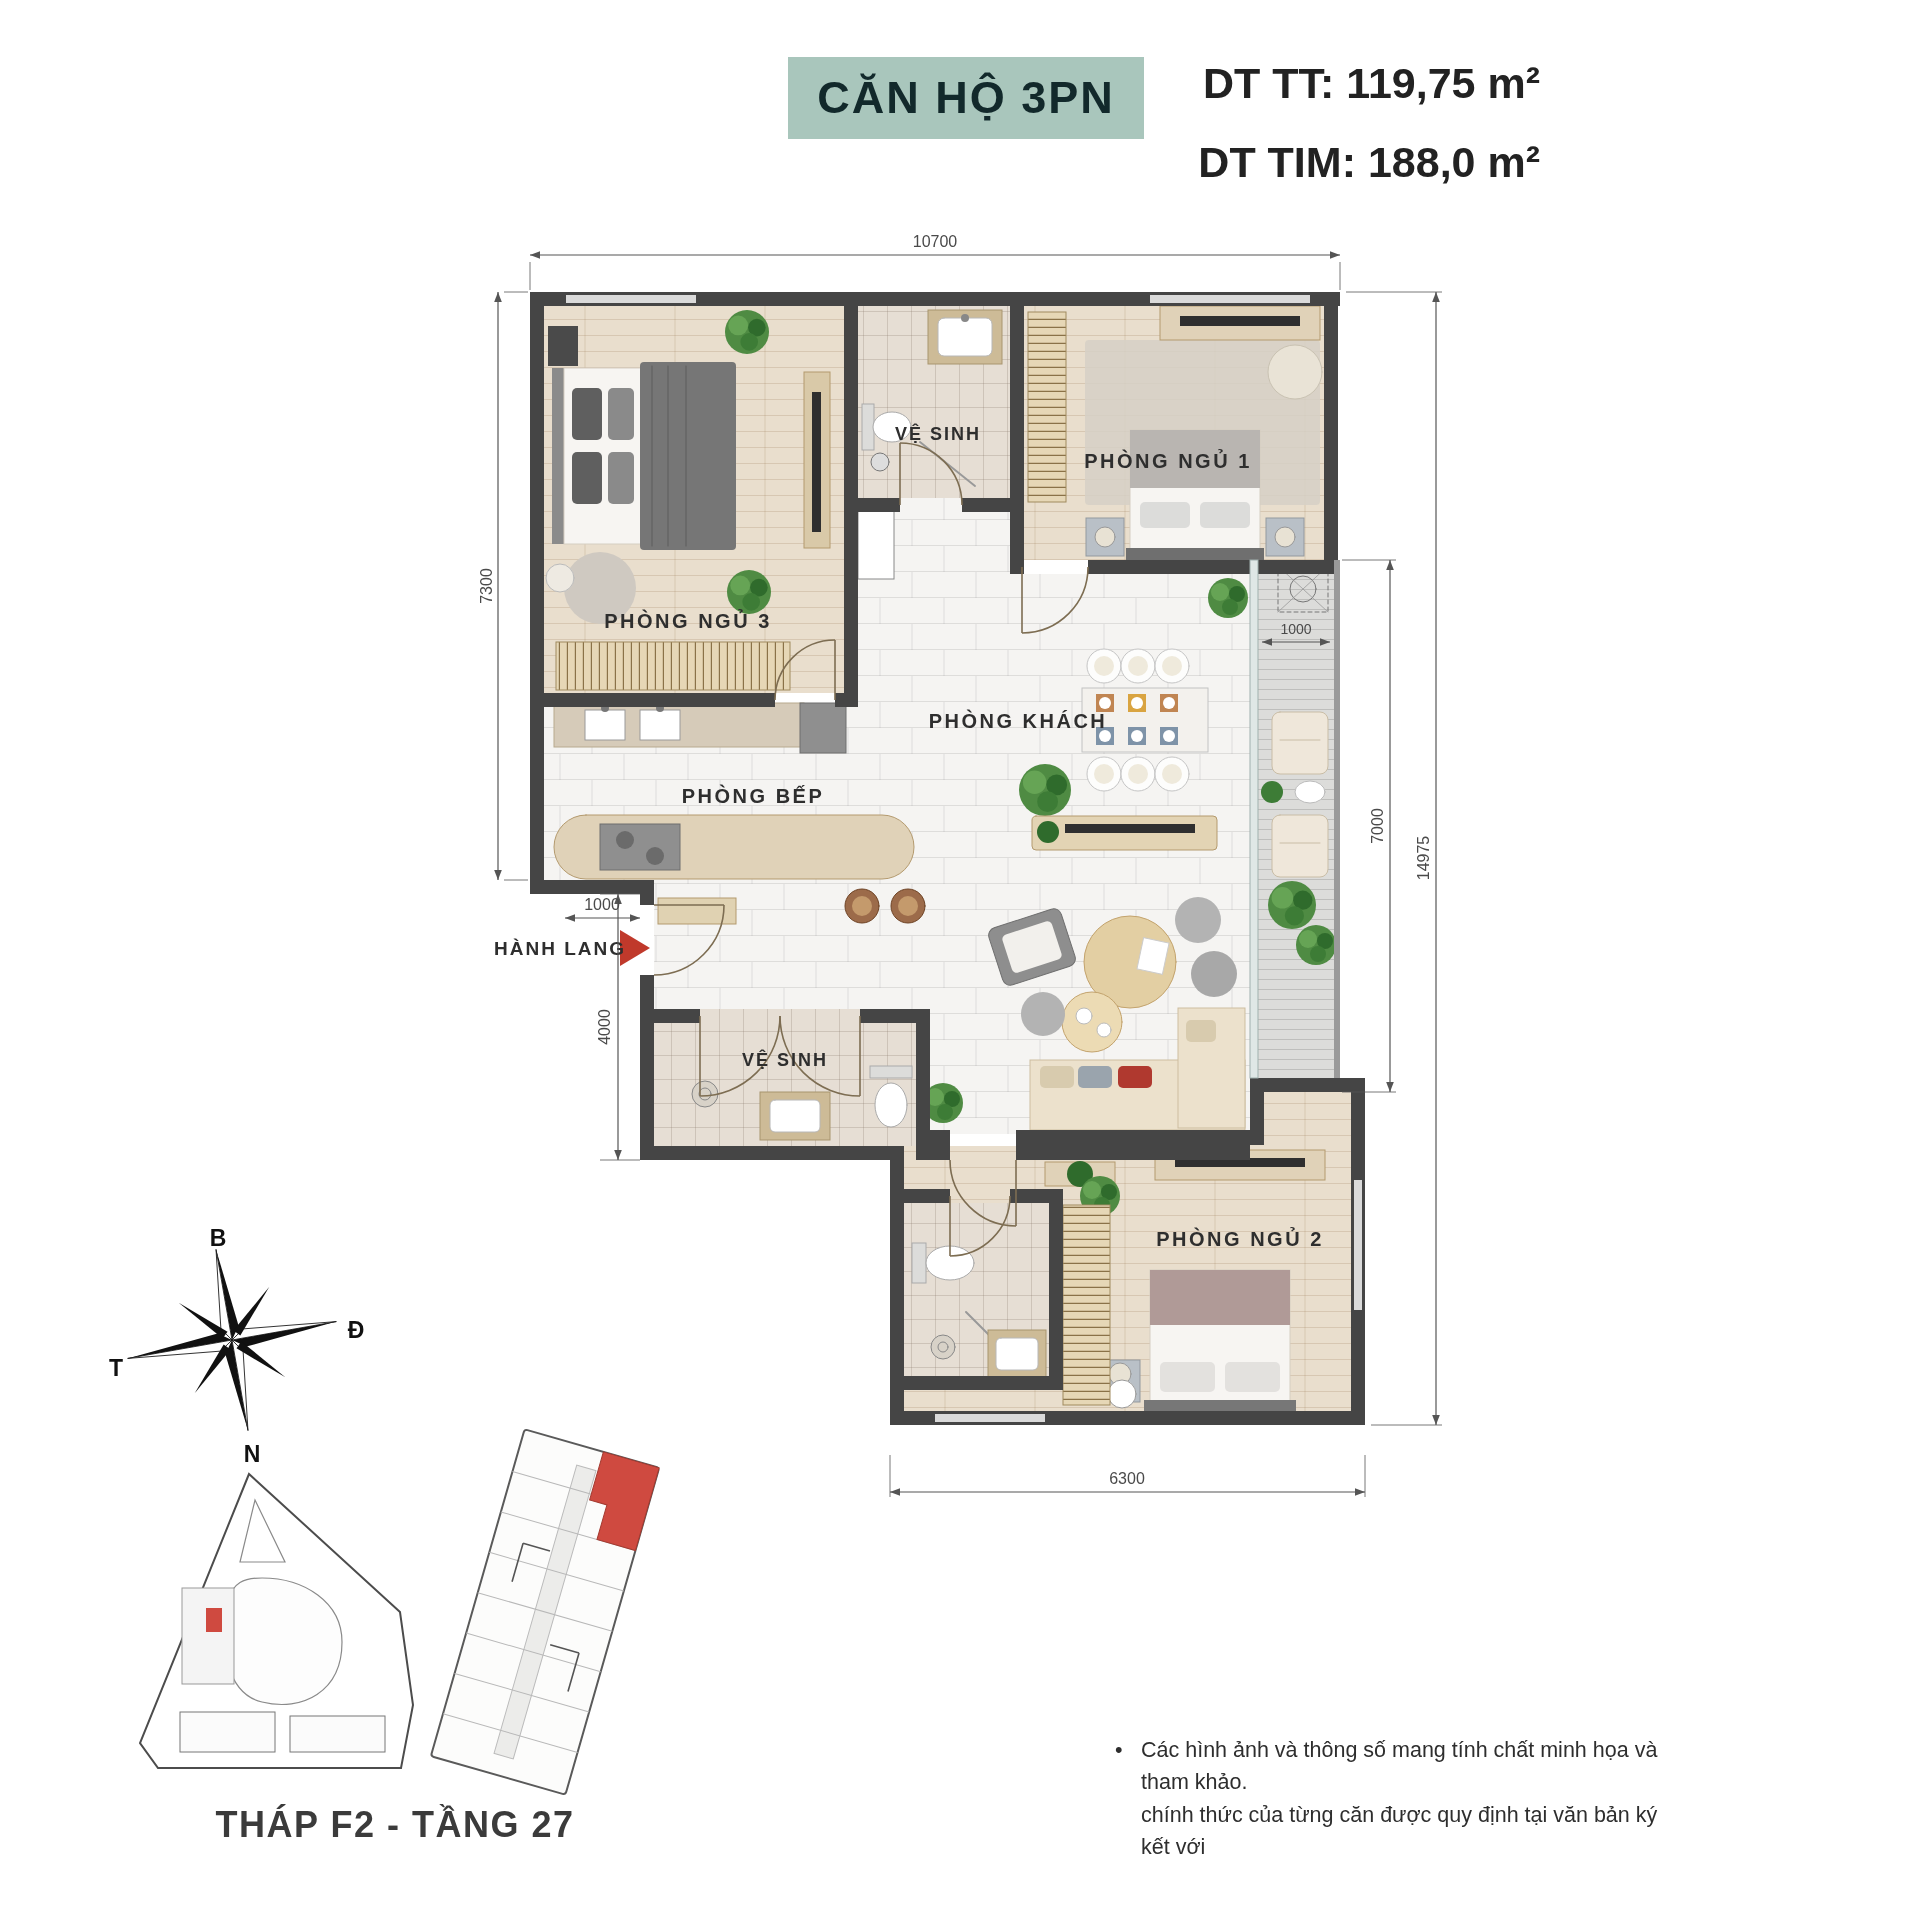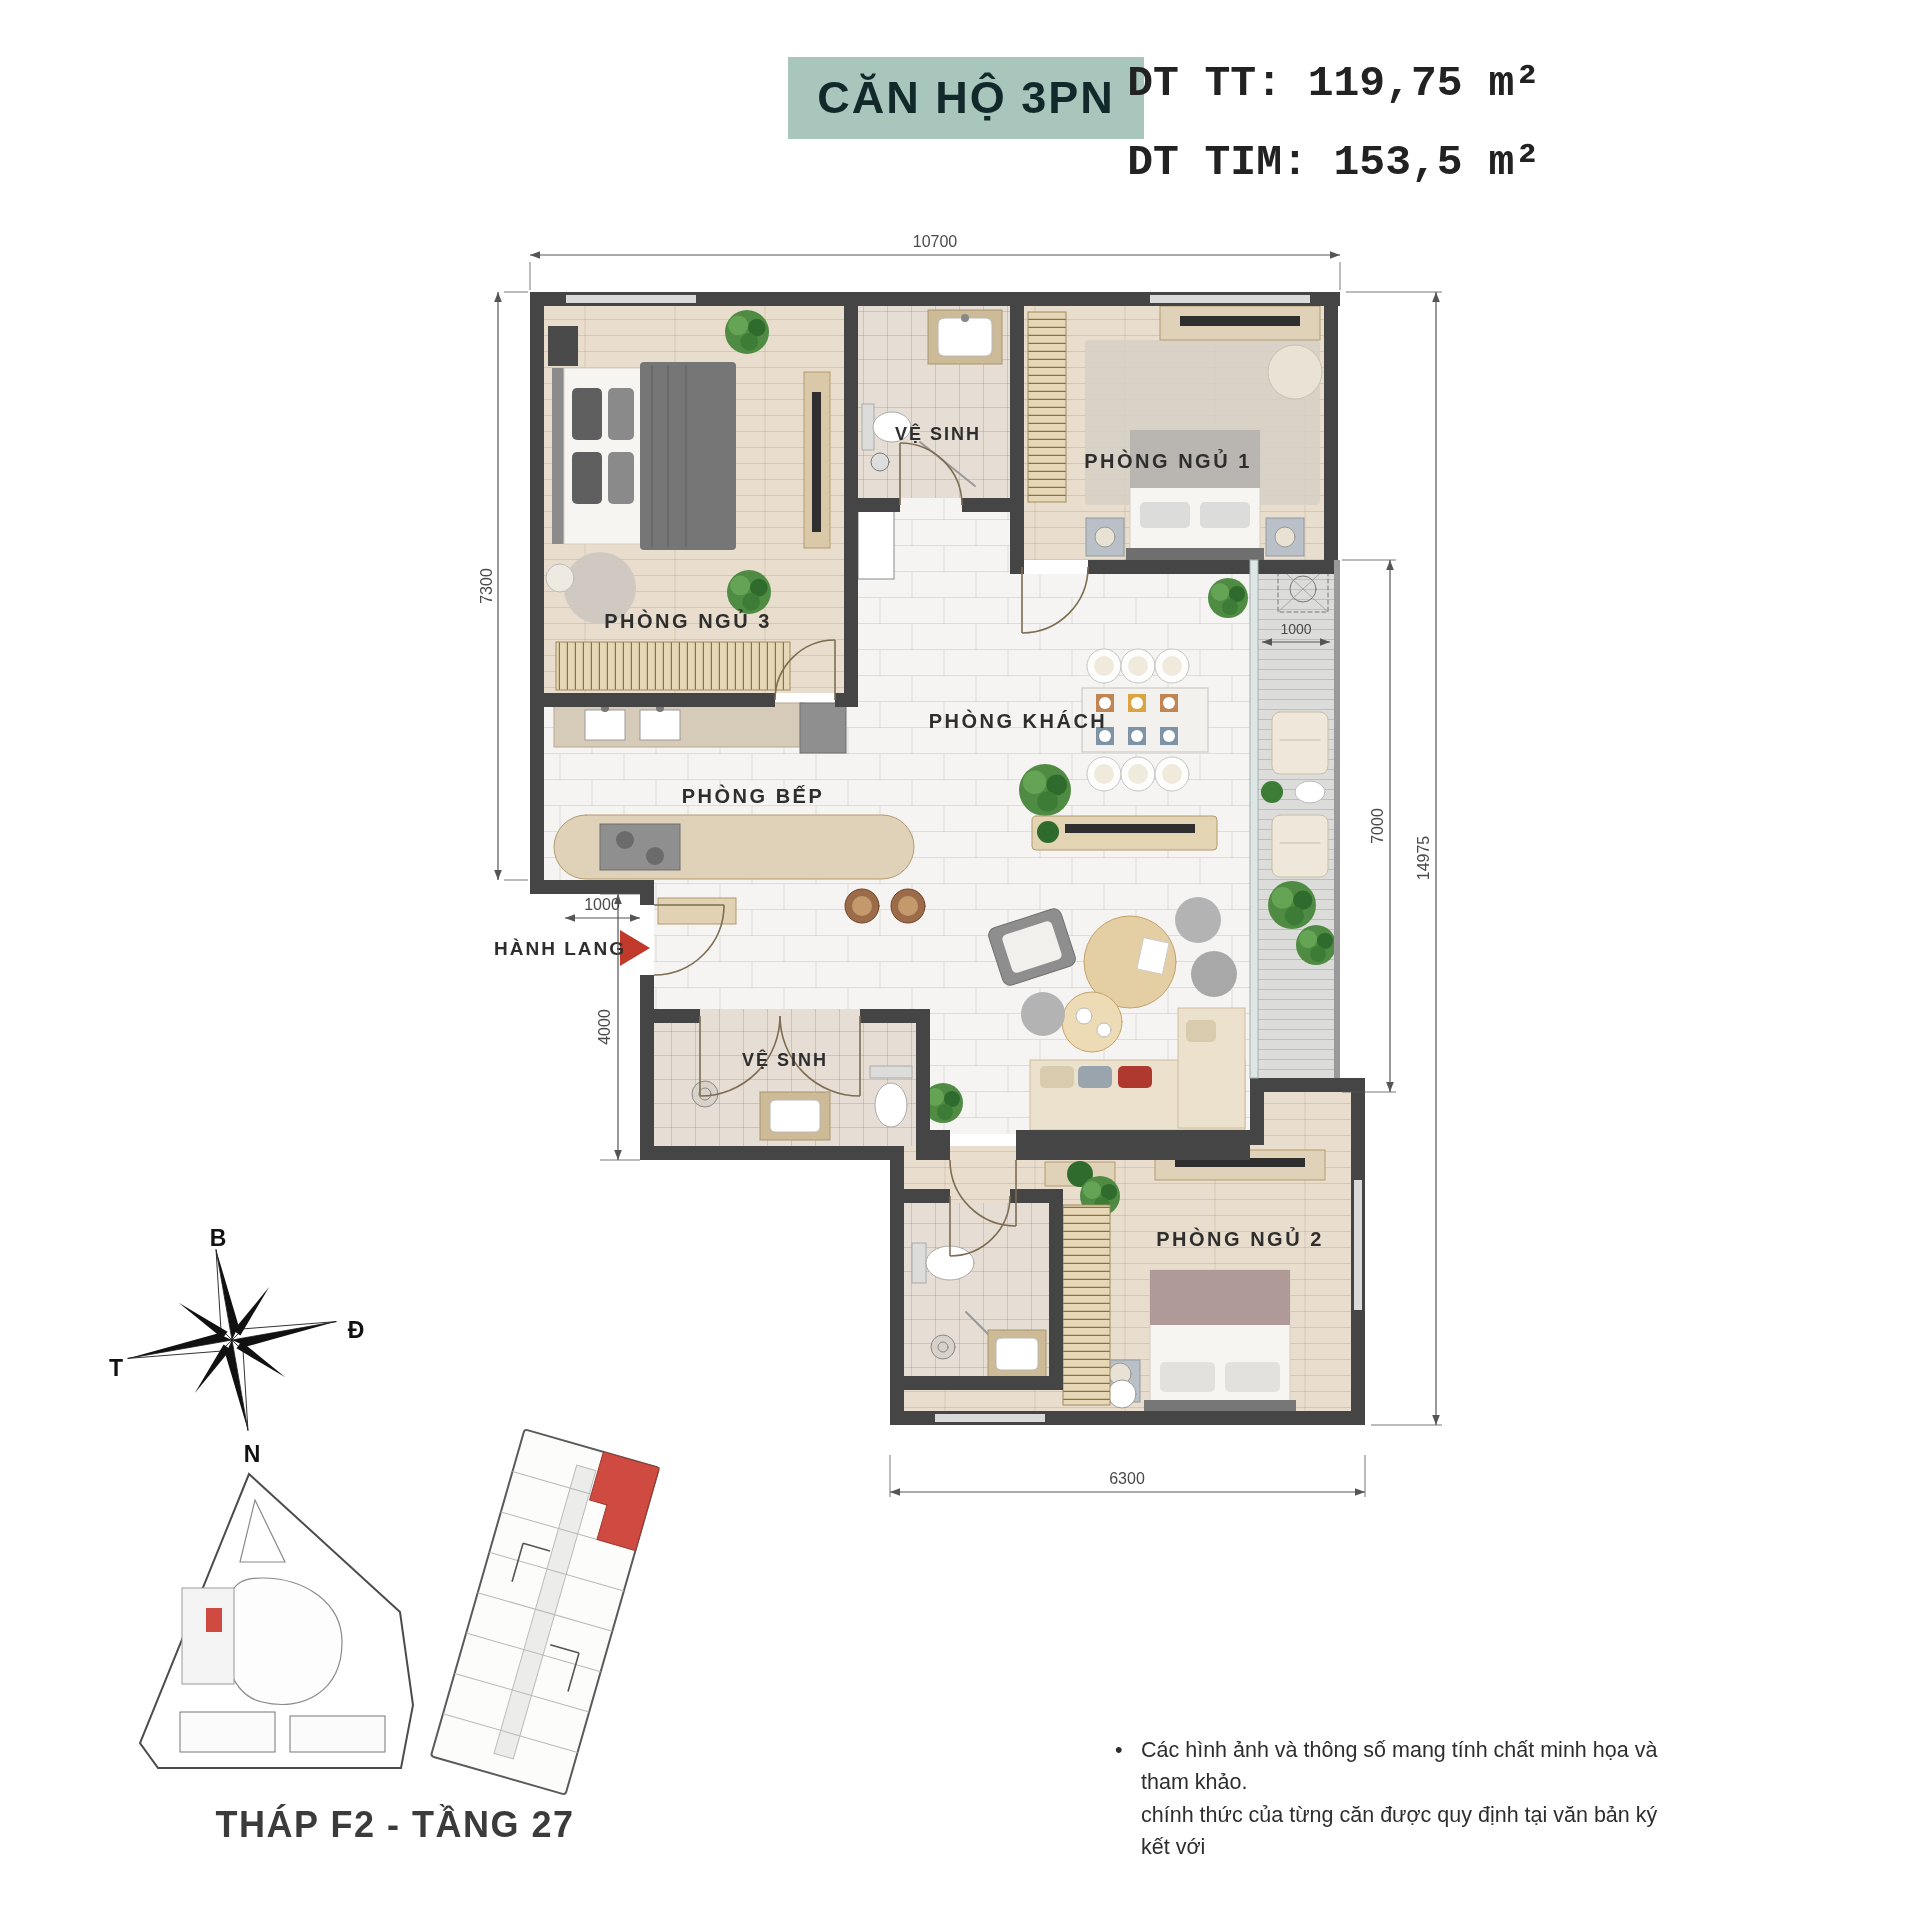--- a/index.html
+++ b/index.html
@@ -7,21 +7,21 @@
     position:relative;width:1920px;height:1920px;background:#ffffff;overflow:hidden;
     font-family:"Liberation Sans","DejaVu Sans",sans-serif;color:#262626;
   }
   .badge{
     position:absolute;left:788px;top:57px;width:356px;height:82px;
     background:#a9c6bc;display:flex;align-items:center;justify-content:center;
     font-size:45px;font-weight:700;letter-spacing:2px;color:#12292b;
   }
   .areas{
     position:absolute;top:62px;right:380px;text-align:right;
-    font-size:43px;font-weight:700;color:#222;line-height:1.0;font-family:Liberation Mono, monospace;
+    font-size:43px;font-weight:700;color:#222;line-height:1.0;
   }
   .areas .a1{margin-bottom:36px;}
   .plan-svg{position:absolute;left:0;top:0;}
   .disclaimer{
     position:absolute;left:1115px;top:1734px;width:545px;display:flex;
     font-size:21.5px;line-height:1.5;color:#2e2e2e;
   }
   .disclaimer .bullet{width:26px;flex:0 0 26px;}
   .locator-caption{
     position:absolute;left:185px;top:1804px;width:420px;text-align:center;
@@ -30,21 +30,21 @@
 </style>
 </head>
 <body>
 
 <div class="canvas">
 
   <div class="badge">CĂN HỘ 3PN</div>
 
   <div class="areas">
     <div class="a1">DT TT: 119,75 m²</div>
-    <div class="a2">DT TIM: 153,5 m²</div>
+    <div class="a2">DT TIM: 188,0 m²</div>
   </div>
 
   <svg class="plan-svg" width="1920" height="1920" viewBox="0 0 1920 1920">
     <defs>
       <pattern id="pw" width="90" height="16" patternUnits="userSpaceOnUse">
         <rect width="90" height="16" fill="#e9decd"></rect>
         <path d="M0 15.5 H90 M45 0 V16" stroke="rgba(150,120,80,0.22)" stroke-width="1" fill="none"></path>
       </pattern>
       <pattern id="pm" width="64" height="52" patternUnits="userSpaceOnUse">
         <rect width="64" height="52" fill="#f5f4f2"></rect>

